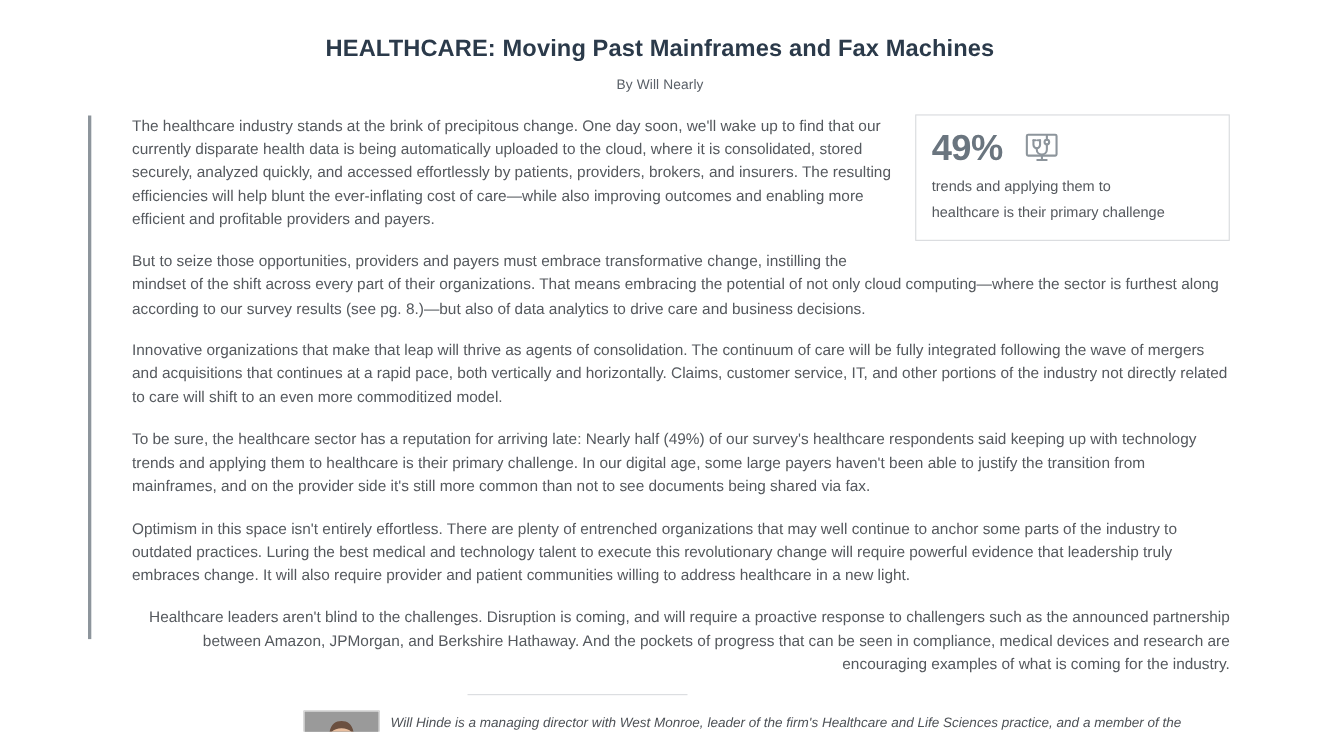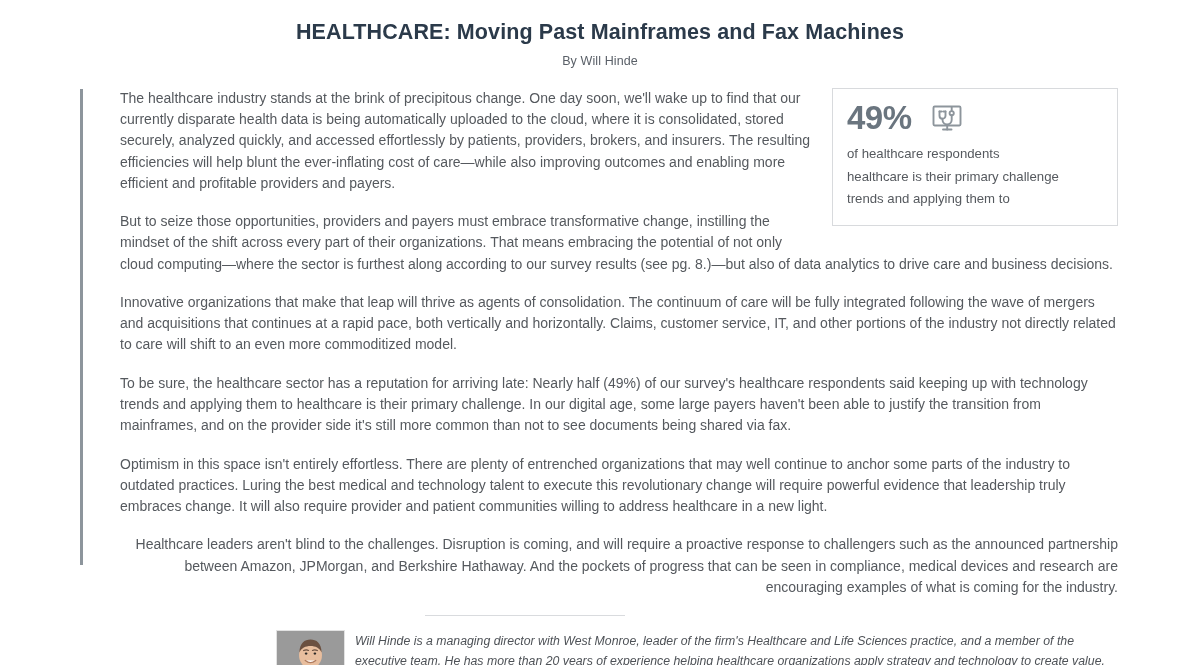--- a/index.html
+++ b/index.html
@@ -20,21 +20,21 @@
   .doc-header {
     padding-top: 20px;
     text-align: center;
   }
   .doc-title {
     font-size: 21.5px;
     font-weight: bold;
     color: #2b3a4a;
     letter-spacing: 0.1px;
     line-height: 1.2;
-    margin: 0;
+    margin: 12px;
   }
   .doc-byline {
     font-size: 12.5px;
     color: #5a6068;
     margin-top: 8px;
     letter-spacing: 0.1px;
   }
 
   
   .article {
@@ -128,21 +128,21 @@
     line-height: 1.62;
     color: #4e5257;
     padding-top: 2px;
   }
 </style>
 </head>
 <body>
 
 <div class="doc-header">
   <h1 class="doc-title">HEALTHCARE: Moving Past Mainframes and Fax Machines</h1>
-  <div class="doc-byline">By Will Hinde</div>
+  <div class="doc-byline">By Will Nearly</div>
 </div>
 
 <div class="article">
 
   <div class="accent-bar"></div>
 
   <aside class="callout">
     <div class="callout-top">
       <div class="callout-stat">49%</div>
       <div class="callout-icon">
@@ -152,23 +152,22 @@
           <path d="M17.2 24.6v3.9"></path>
           <path d="M9.5 10.5v4.2a3 3 0 0 0 6 0v-4.2"></path>
           <path d="M9.5 10.5h2.1M13.4 10.5h2.1"></path>
           <path d="M12.5 17.7v1.1a4.6 4.6 0 0 0 9.2 0v-4.6"></path>
           <circle cx="21.7" cy="12.2" r="2.1"></circle>
           <path d="M21.7 10.1V6.4"></path>
         </svg>
       </div>
     </div>
     <div class="callout-lines">
-      <div>of healthcare respondents</div>
+      <div>trends and applying them to</div>
       <div>healthcare is their primary challenge</div>
-      <div>trends and applying them to</div>
     </div>
   </aside>
 
   <p class="para">The healthcare industry stands at the brink of precipitous change. One day soon, we'll wake up to find that our currently disparate health data is being automatically uploaded to the cloud, where it is consolidated, stored securely, analyzed quickly, and accessed effortlessly by patients, providers, brokers, and insurers. The resulting efficiencies will help blunt the ever-inflating cost of care—while also improving outcomes and enabling more efficient and profitable providers and payers.</p>
   <p class="para">But to seize those opportunities, providers and payers must embrace transformative change, instilling the mindset of the shift across every part of their organizations. That means embracing the potential of not only cloud computing—where the sector is furthest along according to our survey results (see pg. 8.)—but also of data analytics to drive care and business decisions.</p>
   <p class="para">Innovative organizations that make that leap will thrive as agents of consolidation. The continuum of care will be fully integrated following the wave of mergers and acquisitions that continues at a rapid pace, both vertically and horizontally. Claims, customer service, IT, and other portions of the industry not directly related to care will shift to an even more commoditized model.</p>
   <p class="para">To be sure, the healthcare sector has a reputation for arriving late: Nearly half (49%) of our survey's healthcare respondents said keeping up with technology trends and applying them to healthcare is their primary challenge. In our digital age, some large payers haven't been able to justify the transition from mainframes, and on the provider side it's still more common than not to see documents being shared via fax.</p>
   <p class="para">Optimism in this space isn't entirely effortless. There are plenty of entrenched organizations that may well continue to anchor some parts of the industry to outdated practices. Luring the best medical and technology talent to execute this revolutionary change will require powerful evidence that leadership truly embraces change. It will also require provider and patient communities willing to address healthcare in a new light.</p>
   <p class="para">Healthcare leaders aren't blind to the challenges. Disruption is coming, and will require a proactive response to challengers such as the announced partnership between Amazon, JPMorgan, and Berkshire Hathaway. And the pockets of progress that can be seen in compliance, medical devices and research are encouraging examples of what is coming for the industry.</p>
 </div>

